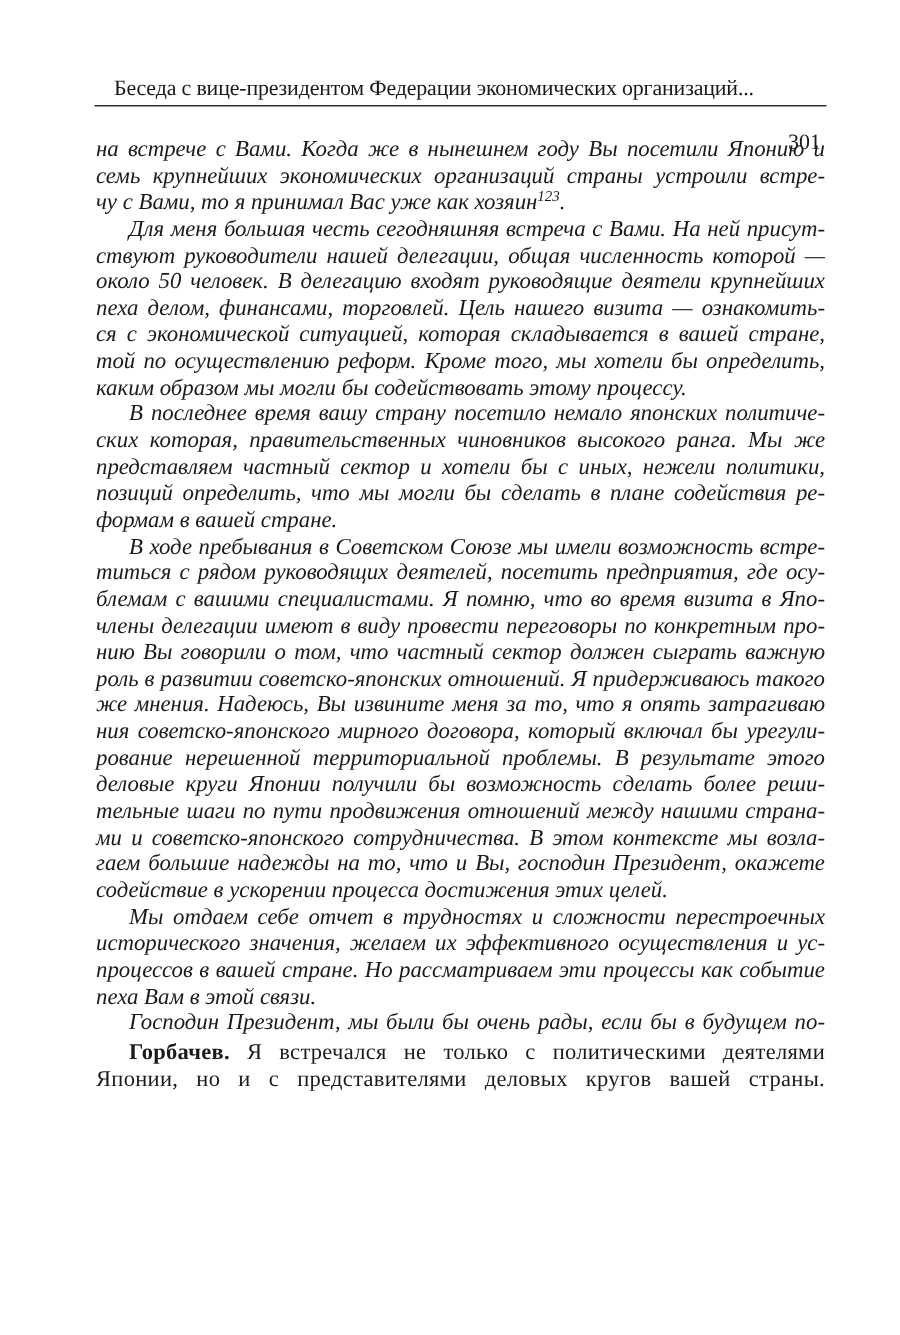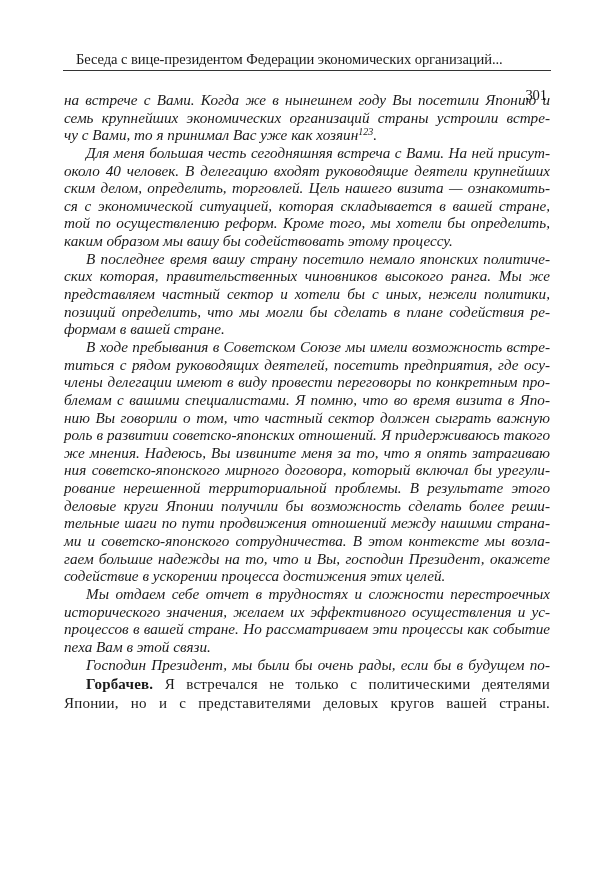--- a/index.html
+++ b/index.html
@@ -105,40 +105,41 @@
   <div class="body-text">
 
     <p class="first">
       <span class="line">на встрече с Вами. Когда же в нынешнем году Вы посетили Японию и</span>
       <span class="line">семь крупнейших экономических организаций страны устроили встре-</span>
       <span class="line last"><span>чу с Вами, то я принимал Вас уже как хозяин</span><sup>123</sup><span>.</span></span>
     </p>
 
     <p>
       <span class="line" style="text-indent:22px">Для меня большая честь сегодняшняя встреча с Вами. На ней присут-</span>
-      <span class="line" style="text-indent:0">около 40 человек. В делегацию входят руководящие деятели крупнейших</span>
-      <span class="line" style="text-indent:0">ским делом, определить, торговлей. Цель нашего визита — ознакомить-</span>
+      <span class="line" style="text-indent:0">ствуют руководители нашей делегации, общая численность которой —</span>
+      <span class="line" style="text-indent:0">около 50 человек. В делегацию входят руководящие деятели крупнейших</span>
+      <span class="line" style="text-indent:0">пеха делом, финансами, торговлей. Цель нашего визита — ознакомить-</span>
       <span class="line" style="text-indent:0">ся с экономической ситуацией, которая складывается в вашей стране,</span>
       <span class="line" style="text-indent:0">той по осуществлению реформ. Кроме того, мы хотели бы определить,</span>
-      <span class="line last" style="text-indent:0">каким образом мы вашу бы содействовать этому процессу.</span>
+      <span class="line last" style="text-indent:0">каким образом мы могли бы содействовать этому процессу.</span>
     </p>
 
     <p>
       <span class="line" style="text-indent:22px">В последнее время вашу страну посетило немало японских политиче-</span>
       <span class="line" style="text-indent:0">ских которая, правительственных чиновников высокого ранга. Мы же</span>
       <span class="line" style="text-indent:0">представляем частный сектор и хотели бы с иных, нежели политики,</span>
       <span class="line" style="text-indent:0">позиций определить, что мы могли бы сделать в плане содействия ре-</span>
       <span class="line last" style="text-indent:0">формам в вашей стране.</span>
     </p>
 
     <p>
       <span class="line" style="text-indent:22px">В ходе пребывания в Советском Союзе мы имели возможность встре-</span>
       <span class="line" style="text-indent:0">титься с рядом руководящих деятелей, посетить предприятия, где осу-</span>
+      <span class="line" style="text-indent:0">блемам с вашими специалистами. Я помню, что во время визита в Япо-</span>
       <span class="line" style="text-indent:0">члены делегации имеют в виду провести переговоры по конкретным про-</span>
-      <span class="line" style="text-indent:0">блемам с вашими специалистами. Я помню, что во время визита в Япо-</span>
       <span class="line" style="text-indent:0">нию Вы говорили о том, что частный сектор должен сыграть важную</span>
       <span class="line" style="text-indent:0">роль в развитии советско-японских отношений. Я придерживаюсь такого</span>
       <span class="line" style="text-indent:0">же мнения. Надеюсь, Вы извините меня за то, что я опять затрагиваю</span>
       <span class="line" style="text-indent:0">ния советско-японского мирного договора, который включал бы урегули-</span>
       <span class="line" style="text-indent:0">рование нерешенной территориальной проблемы. В результате этого</span>
       <span class="line" style="text-indent:0">деловые круги Японии получили бы возможность сделать более реши-</span>
       <span class="line" style="text-indent:0">тельные шаги по пути продвижения отношений между нашими страна-</span>
       <span class="line" style="text-indent:0">ми и советско-японского сотрудничества. В этом контексте мы возла-</span>
       <span class="line" style="text-indent:0">гаем большие надежды на то, что и Вы, господин Президент, окажете</span>
       <span class="line last" style="text-indent:0">содействие в ускорении процесса достижения этих целей.</span>

